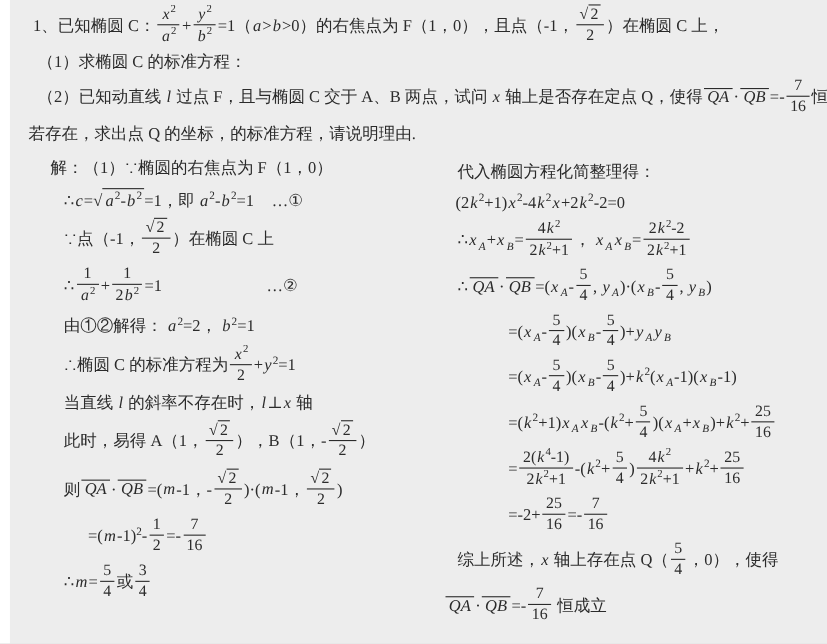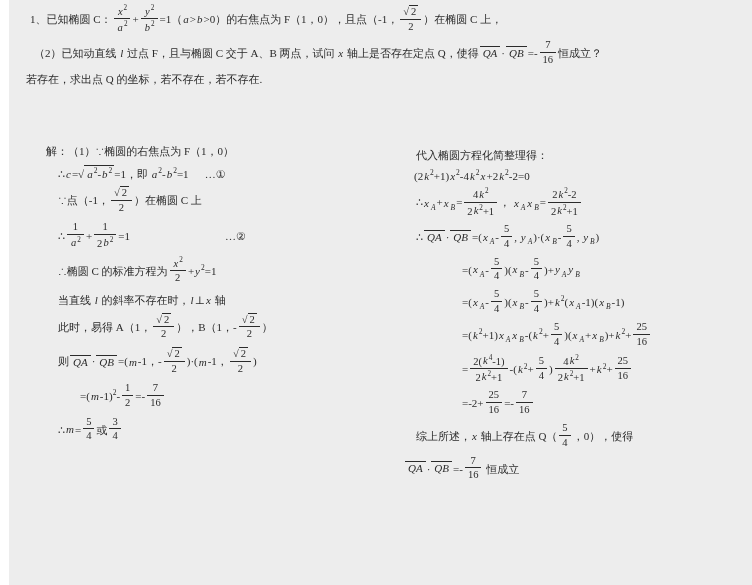--- a/index.html
+++ b/index.html
@@ -2,21 +2,21 @@
 <html><head>
 <meta charset="utf-8">
 <style>
   * { box-sizing: border-box; }
   html,body { margin:0; padding:0; }
   body { background:#d8d8d8; }
   .page{
     position:relative; width:752px; height:585px; overflow:hidden;
     background:#ededed; color:#2b2b2b;
     font-family:"Liberation Serif","DejaVu Serif",serif;
-    font-size:11px;
+    font-size:15px;
   }
   .margin-strip{ position:absolute; left:0; top:0; width:9px; height:585px; background:#ffffff; }
   .problem{ position:absolute; left:26px; top:6px;  width:718px; }
   .colL   { position:absolute; left:28px; top:144px; width:364px; }
   .colR   { position:absolute; left:404px; top:148px; width:355px; }
   .problem .line{ margin-bottom:5px; }
   .colL .line{ margin-bottom:7px; }
   .colR .line{ margin-bottom:6px; }
   .line{ white-space:nowrap; line-height:1.3; }
   
@@ -39,28 +39,30 @@
   .ov{ display:inline-block; border-top:1px solid #2b2b2b; padding:0 2px; line-height:1.15; margin:0 1px; }
   .gap{ display:inline-block; }
 </style>
 </head>
 <body>
 
 <div class="page" style="background: rgb(237, 237, 237); color: rgb(43, 43, 43);">
   <div class="margin-strip" style="background: rgb(255, 255, 255);"></div>
   <section class="problem">
       <div class="line p1">1、已知椭圆 C：<span class="fr"><span class="nu"><span class="mi">x</span><sup>2</sup></span><span class="de"><span class="mi">a</span><sup>2</sup></span></span>+<span class="fr"><span class="nu"><span class="mi">y</span><sup>2</sup></span><span class="de"><span class="mi">b</span><sup>2</sup></span></span>=1（<span class="mi">a</span>&gt;<span class="mi">b</span>&gt;0）的右焦点为 F（1，0），且点（-1，<span class="fr"><span class="nu"><span class="sq"><span class="rad">√</span><span class="rb">2</span></span></span><span class="de">2</span></span>）在椭圆 C 上，</div>
+      <div class="line p2">（1）求椭圆 C 的标准方程：</div>
       <div class="line p2">（2）已知动直线 <span class="mi">l</span> 过点 F，且与椭圆 C 交于 A、B 两点，试问 <span class="mi">x</span> 轴上是否存在定点 Q，使得<span class="ov"><span class="mi">QA</span></span>·<span class="ov"><span class="mi">QB</span></span>=-<span class="fr"><span class="nu">7</span><span class="de">16</span></span>恒成立？</div>
-      <div class="line p0">若存在，求出点 Q 的坐标，若不存在，若不存在.</div>
+      <div class="line p0">若存在，求出点 Q 的坐标，的标准方程，请说明理由.</div>
     </section>
   <section class="colL">
       <div class="line i0">解：（1）∵椭圆的右焦点为 F（1，0）</div>
       <div class="line i2">∴<span class="mi">c</span>=<span class="sq"><span class="rad">√</span><span class="rb"><span class="mi">a</span><sup>2</sup>-<span class="mi">b</span><sup>2</sup></span></span>=1，即 <span class="mi">a</span><sup>2</sup>-<span class="mi">b</span><sup>2</sup>=1<span class="gap" style="width: 16px;"></span>…①</div>
       <div class="line i2">∵点（-1，<span class="fr"><span class="nu"><span class="sq"><span class="rad">√</span><span class="rb">2</span></span></span><span class="de">2</span></span>）在椭圆 C 上</div>
       <div class="line i2">∴<span class="fr"><span class="nu">1</span><span class="de"><span class="mi">a</span><sup>2</sup></span></span>+<span class="fr"><span class="nu">1</span><span class="de">2<span class="mi">b</span><sup>2</sup></span></span>=1<span class="gap" style="width: 95px;"></span>…②</div>
+      <div class="line i2">由①②解得： <span class="mi">a</span><sup>2</sup>=2， <span class="mi">b</span><sup>2</sup>=1</div>
       <div class="line i2">∴椭圆 C 的标准方程为<span class="fr"><span class="nu"><span class="mi">x</span><sup>2</sup></span><span class="de">2</span></span>+<span class="mi">y</span><sup>2</sup>=1</div>
       <div class="line i2">当直线 <span class="mi">l</span> 的斜率不存在时，<span class="mi">l</span>⊥<span class="mi">x</span> 轴</div>
       <div class="line i2">此时，易得 A（1，<span class="fr"><span class="nu"><span class="sq"><span class="rad">√</span><span class="rb">2</span></span></span><span class="de">2</span></span>），B（1，-<span class="fr"><span class="nu"><span class="sq"><span class="rad">√</span><span class="rb">2</span></span></span><span class="de">2</span></span>）</div>
       <div class="line i2">则<span class="ov"><span class="mi">QA</span></span>·<span class="ov"><span class="mi">QB</span></span>=(<span class="mi">m</span>-1，-<span class="fr"><span class="nu"><span class="sq"><span class="rad">√</span><span class="rb">2</span></span></span><span class="de">2</span></span>)·(<span class="mi">m</span>-1，<span class="fr"><span class="nu"><span class="sq"><span class="rad">√</span><span class="rb">2</span></span></span><span class="de">2</span></span>)</div>
       <div class="line i4">=(<span class="mi">m</span>-1)<sup>2</sup>-<span class="fr"><span class="nu">1</span><span class="de">2</span></span>=-<span class="fr"><span class="nu">7</span><span class="de">16</span></span></div>
       <div class="line i2">∴<span class="mi">m</span>=<span class="fr"><span class="nu">5</span><span class="de">4</span></span>或<span class="fr"><span class="nu">3</span><span class="de">4</span></span></div>
     </section>
   <section class="colR">
       <div class="line r1">代入椭圆方程化简整理得：</div>
       <div class="line r2">(2<span class="mi">k</span><sup>2</sup>+1)<span class="mi">x</span><sup>2</sup>-4<span class="mi">k</span><sup>2</sup><span class="mi">x</span>+2<span class="mi">k</span><sup>2</sup>-2=0</div>

